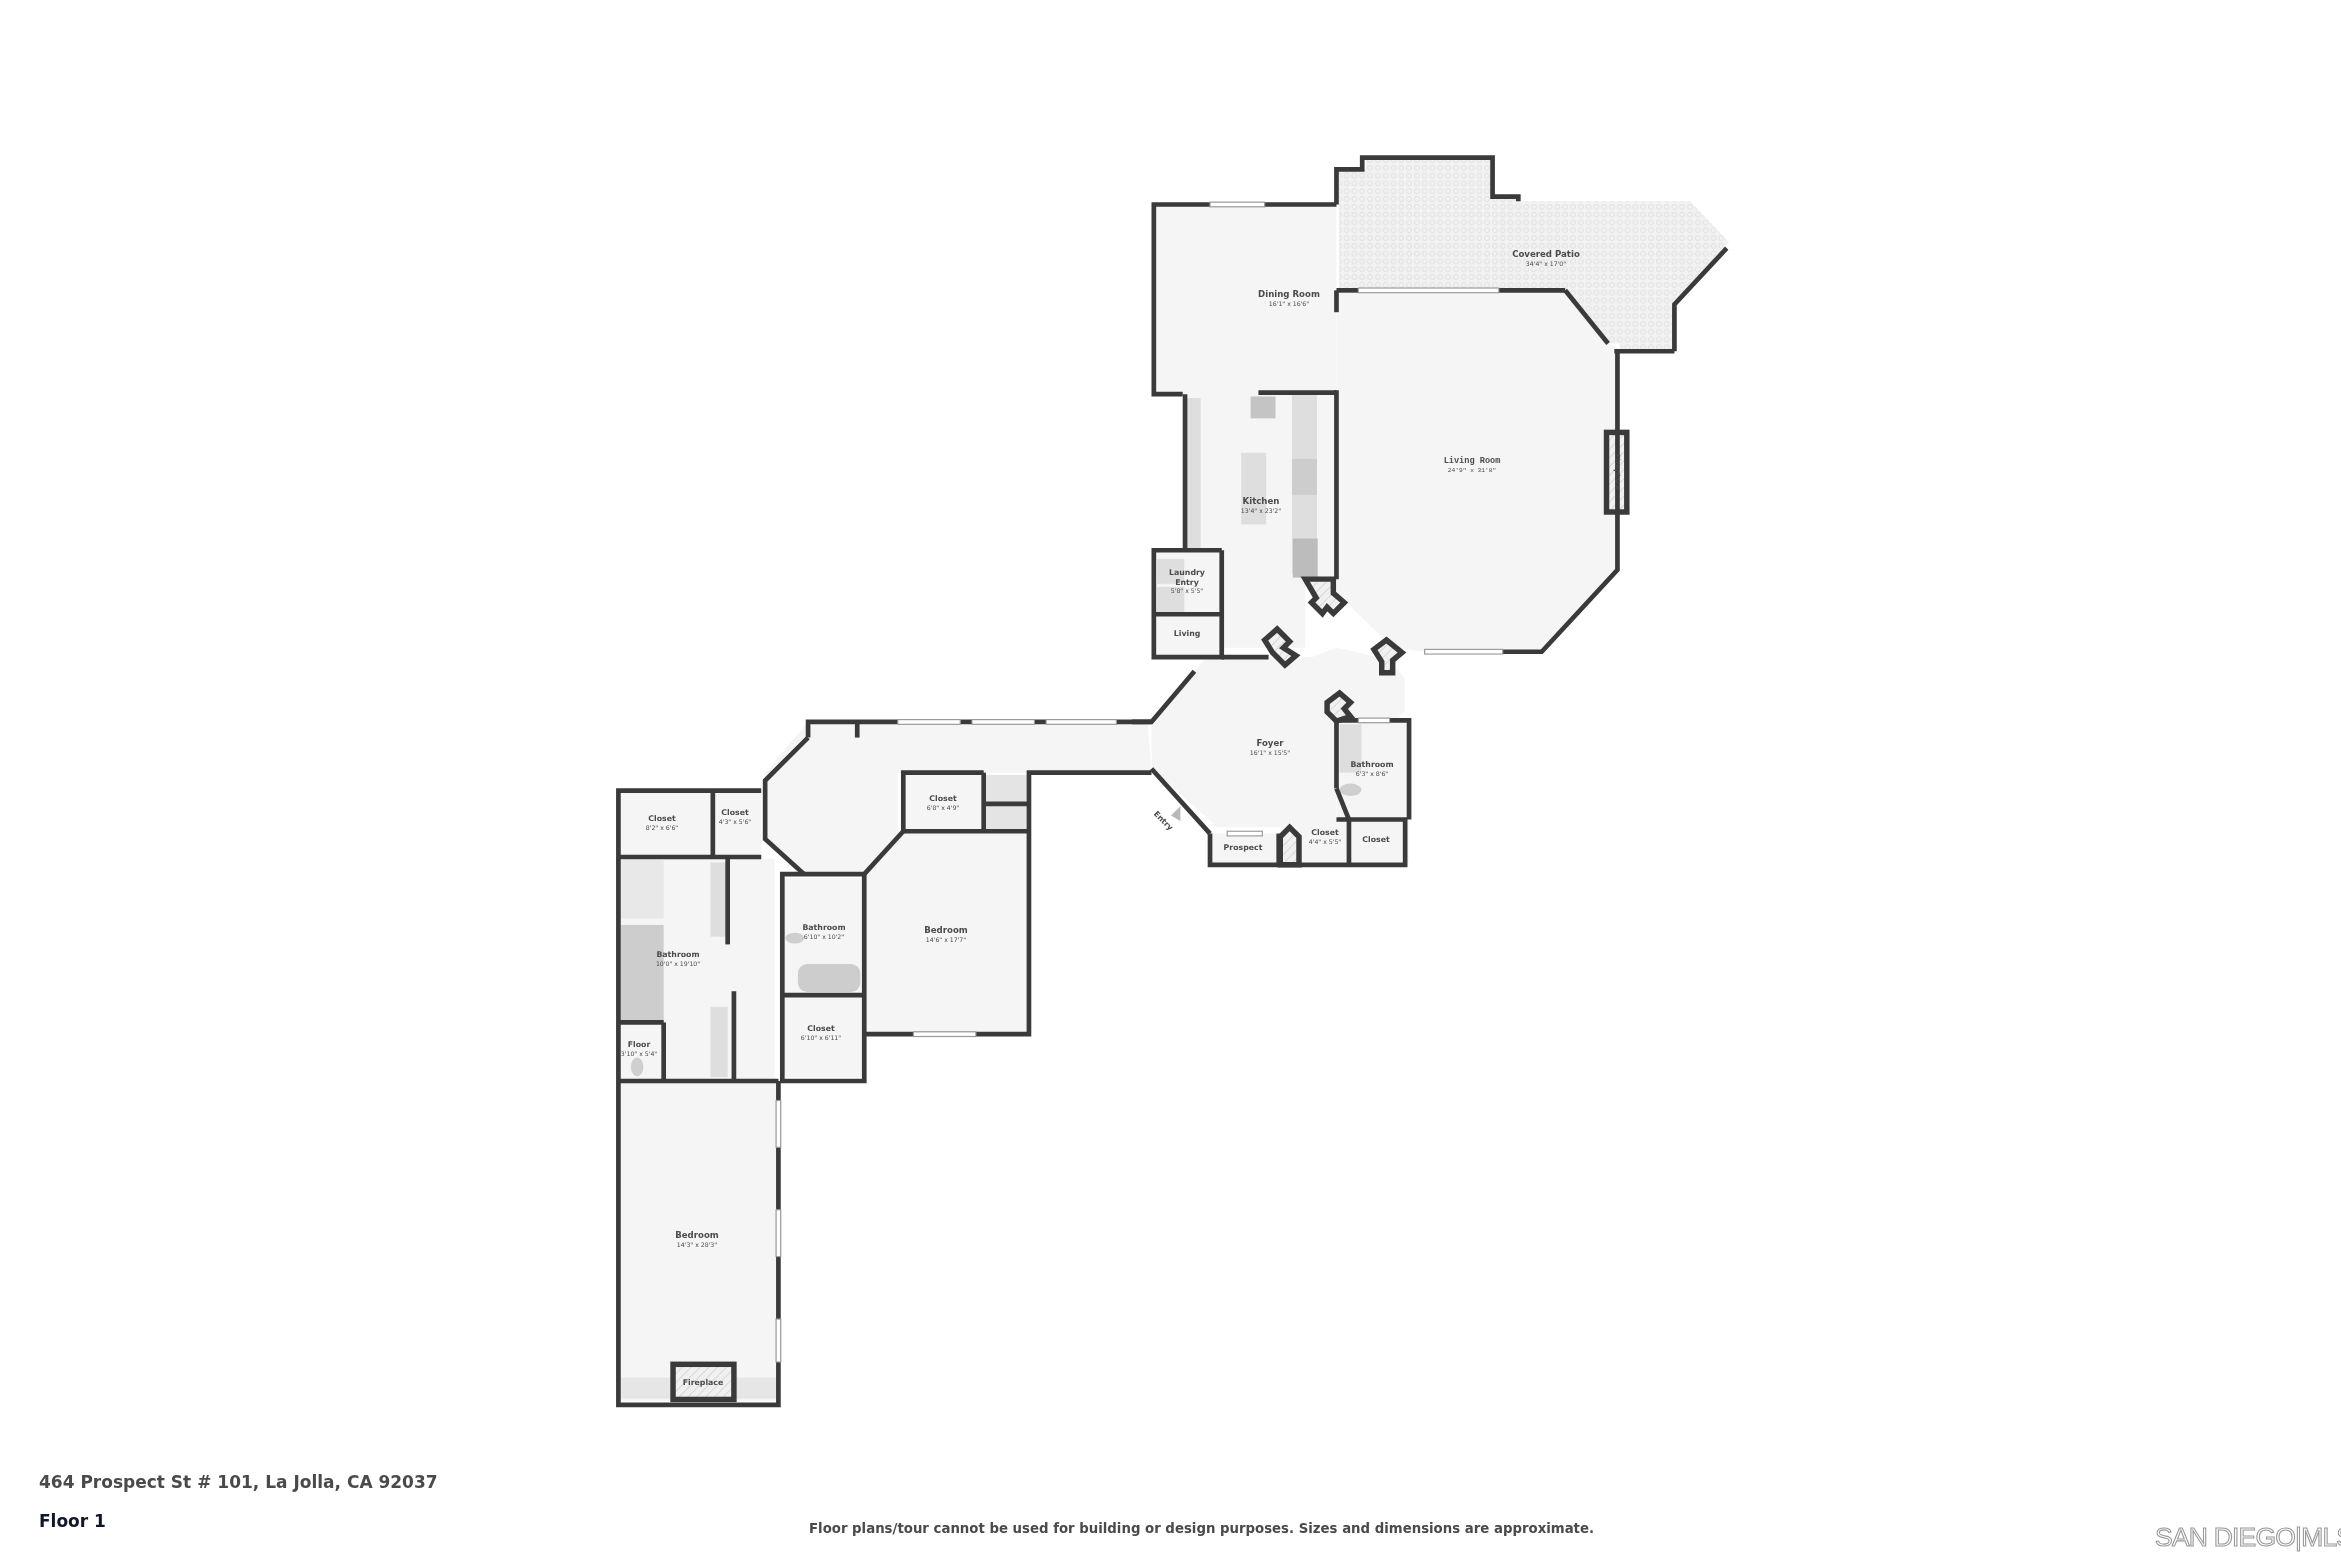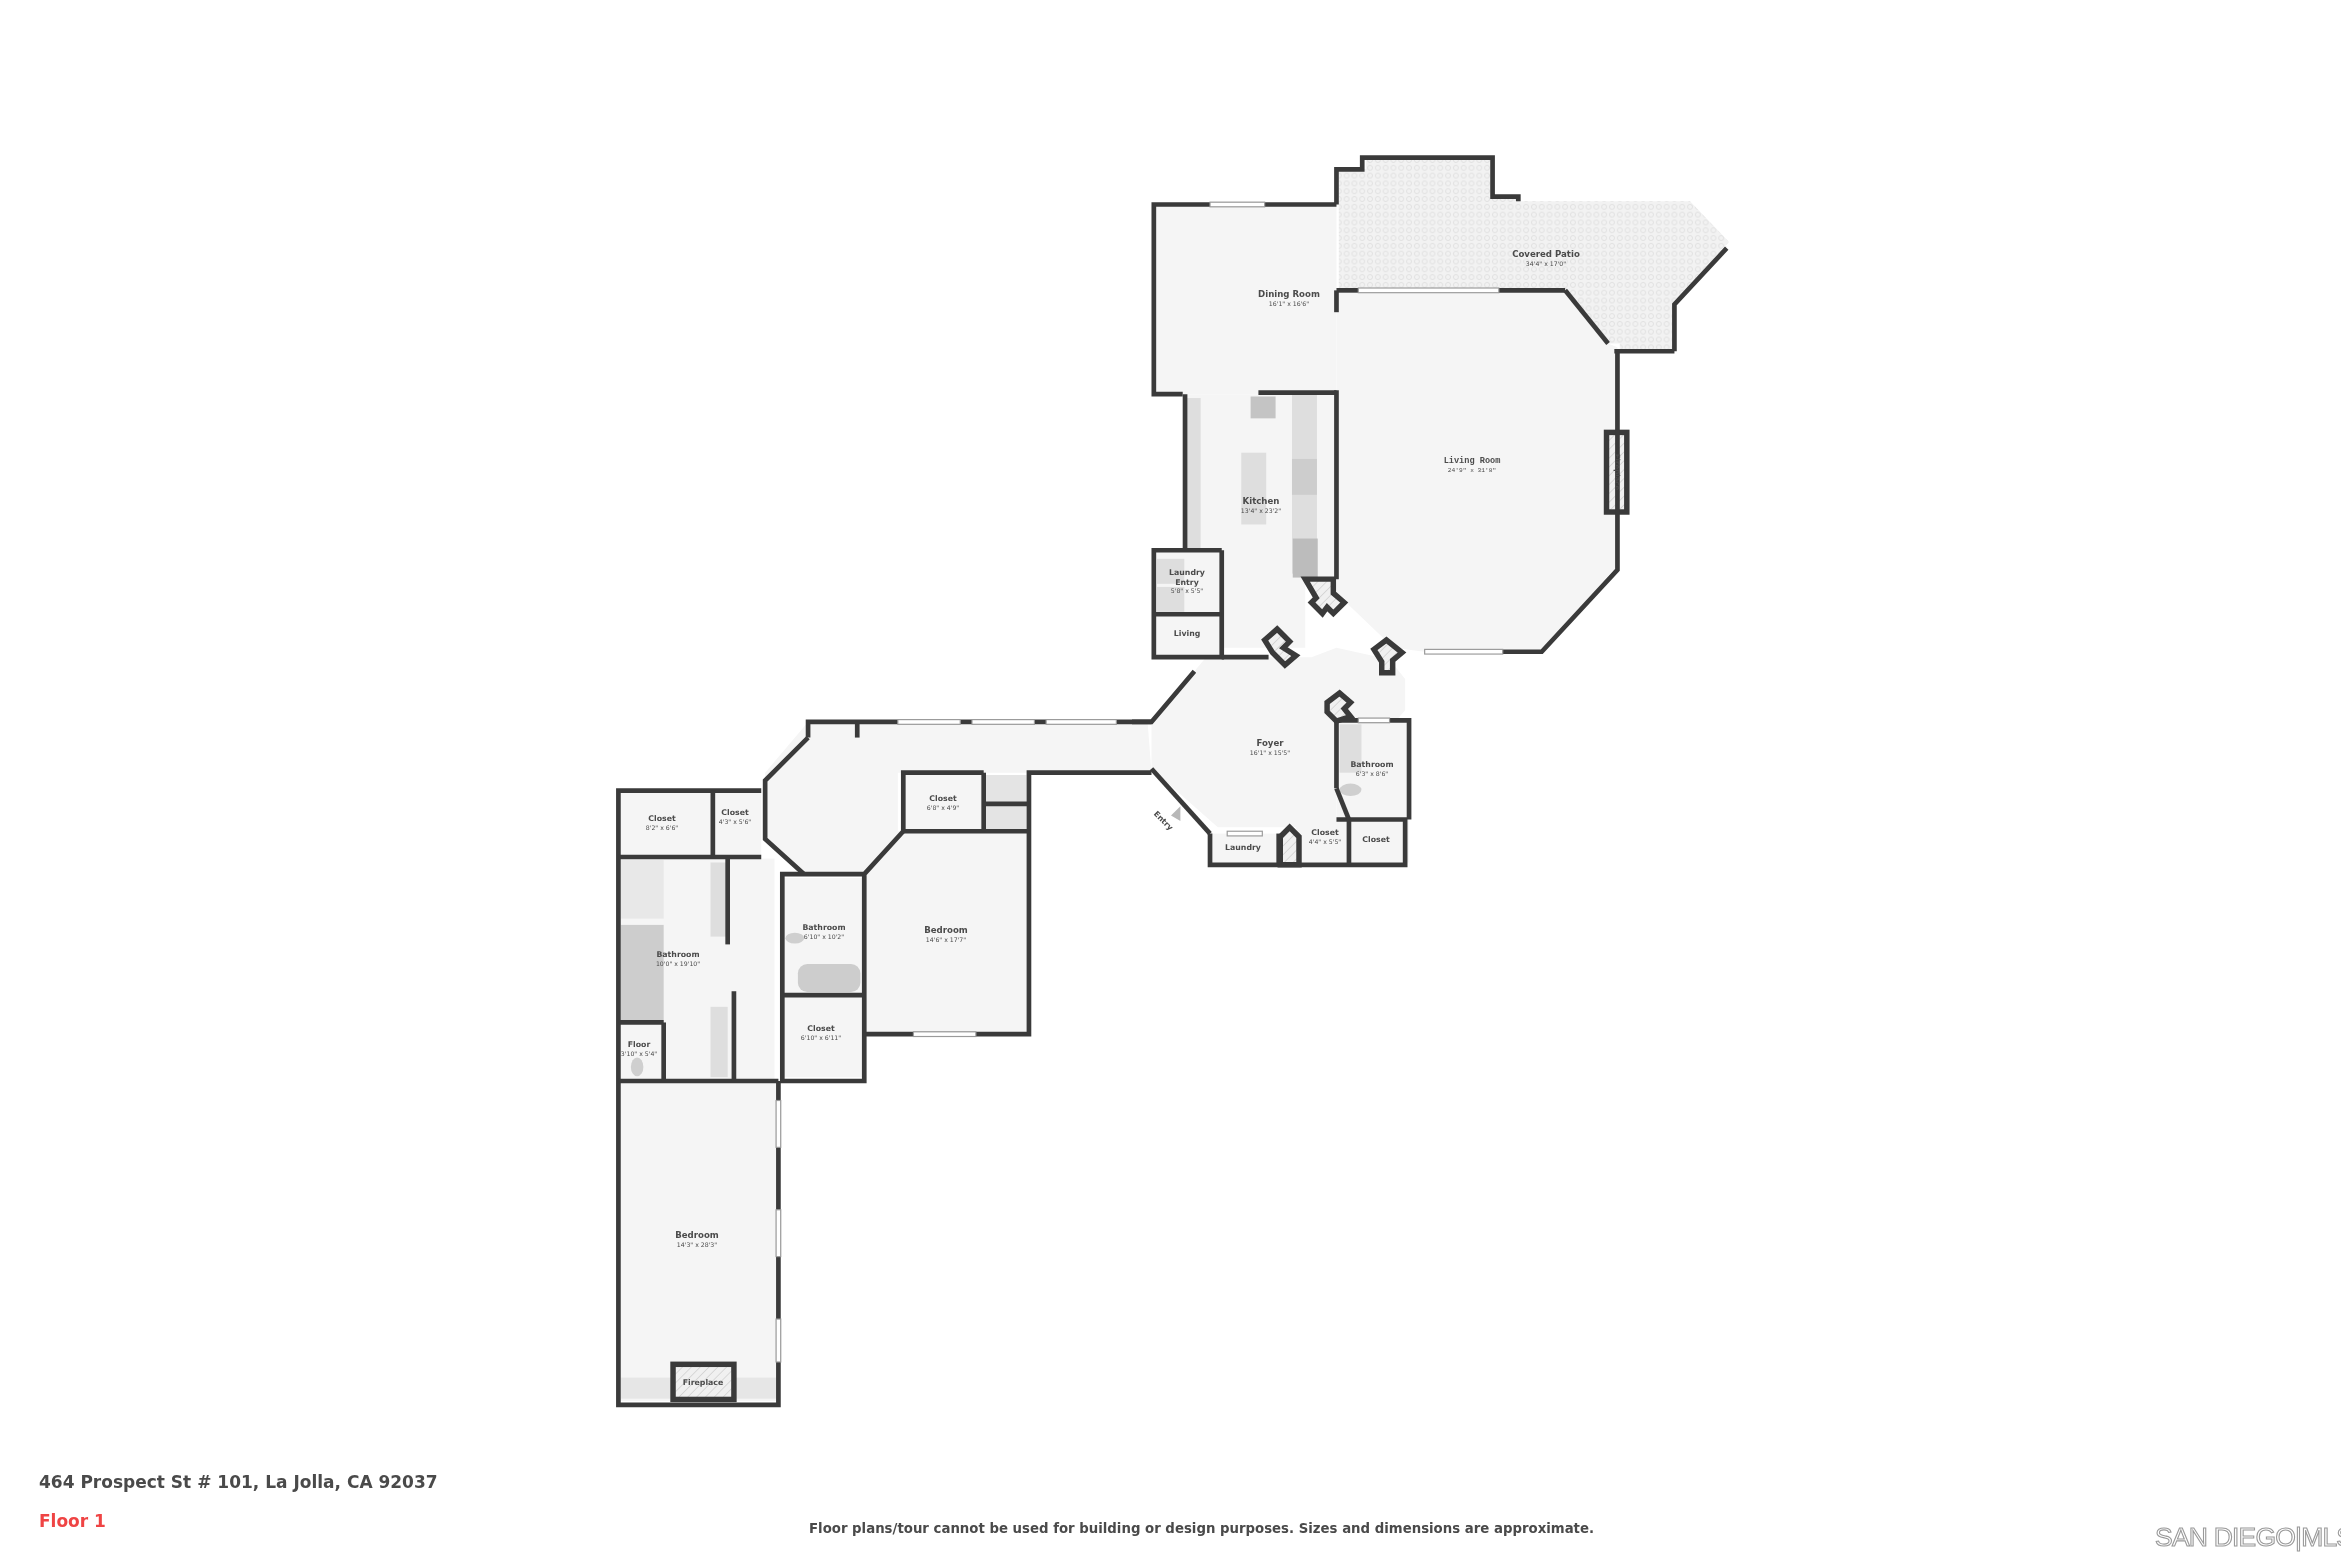--- a/index.html
+++ b/index.html
@@ -6,21 +6,21 @@
   body { width:2342px; height:1561px; position:relative; overflow:hidden;
          font-family:"DejaVu Sans", "Liberation Sans", sans-serif; color:#4a4a4a; }
   #plan { position:absolute; left:0; top:0; width:2342px; height:1561px; }
   .room-label { position:absolute; text-align:center; transform:translate(-50%,-50%);
                 line-height:1.25; white-space:nowrap; pointer-events:none; }
   .room-name { display:block; font-size:8.6px; font-weight:600; color:#4b4b4b; }
   .room-dim  { display:block; font-size:6.2px; color:#4b4b4b; }
   .rot90 { transform:translate(-50%,-50%) rotate(90deg); }
   .rotEntry { transform:translate(-50%,-50%) rotate(45deg); }
   .footer-address { position:absolute; left:39px; top:1472px; font-size:17px; font-weight:700; color:#4a4a4a; }
-  .footer-floor   { position:absolute; left:39px; top:1511px; font-size:17px; font-weight:700; color:#ef4444; }
+  .footer-floor   { position:absolute; left:39px; top:1511px; font-size:17px; font-weight:700; color:#0f172a; }
   .footer-disclaimer { position:absolute; left:809px; top:1521px; font-size:13.3px; font-weight:600; color:#4a4a4a; white-space:nowrap; }
   .logo { position:absolute; left:2155px; top:1522px; font-size:26.5px; color:#ffffff; letter-spacing:-0.8px;
           -webkit-text-stroke:1.1px #9a9a9a; white-space:nowrap; font-family:"Liberation Sans", sans-serif; }
 </style>
 </head>
 <body>
 
 <svg id="plan" viewBox="0 0 3000 2000" xmlns="http://www.w3.org/2000/svg">
   <defs>
     <pattern id="hatch" width="8" height="8" patternUnits="userSpaceOnUse" patternTransform="rotate(45)">
@@ -200,21 +200,21 @@
   <span class="room-name" style="font-size:7.8px;">Living</span>
 </div>
 <div class="room-label" style="left:1242px;top:747px;margin-left:28px;">
   <span class="room-name">Foyer</span>
   <span class="room-dim">16'1" x 15'5"</span>
 </div>
 <div class="room-label rotEntry" style="left:1163px;top:821px;">
   <span class="room-name" style="font-size:7.8px;">Entry</span>
 </div>
 <div class="room-label" style="left:1243px;top:848px;">
-  <span class="room-name" style="font-size:7.8px;">Laundry</span>
+  <span class="room-name" style="font-size:7.8px;">Prospect</span>
 </div>
 <div class="room-label" style="left:1372px;top:769px;">
   <span class="room-name" style="font-size:7.8px;">Bathroom</span>
   <span class="room-dim">6'3" x 8'6"</span>
 </div>
 <div class="room-label" style="left:1325px;top:837px;">
   <span class="room-name" style="font-size:7.8px;">Closet</span>
   <span class="room-dim">4'4" x 5'5"</span>
 </div>
 <div class="room-label" style="left:1376px;top:840px;">

